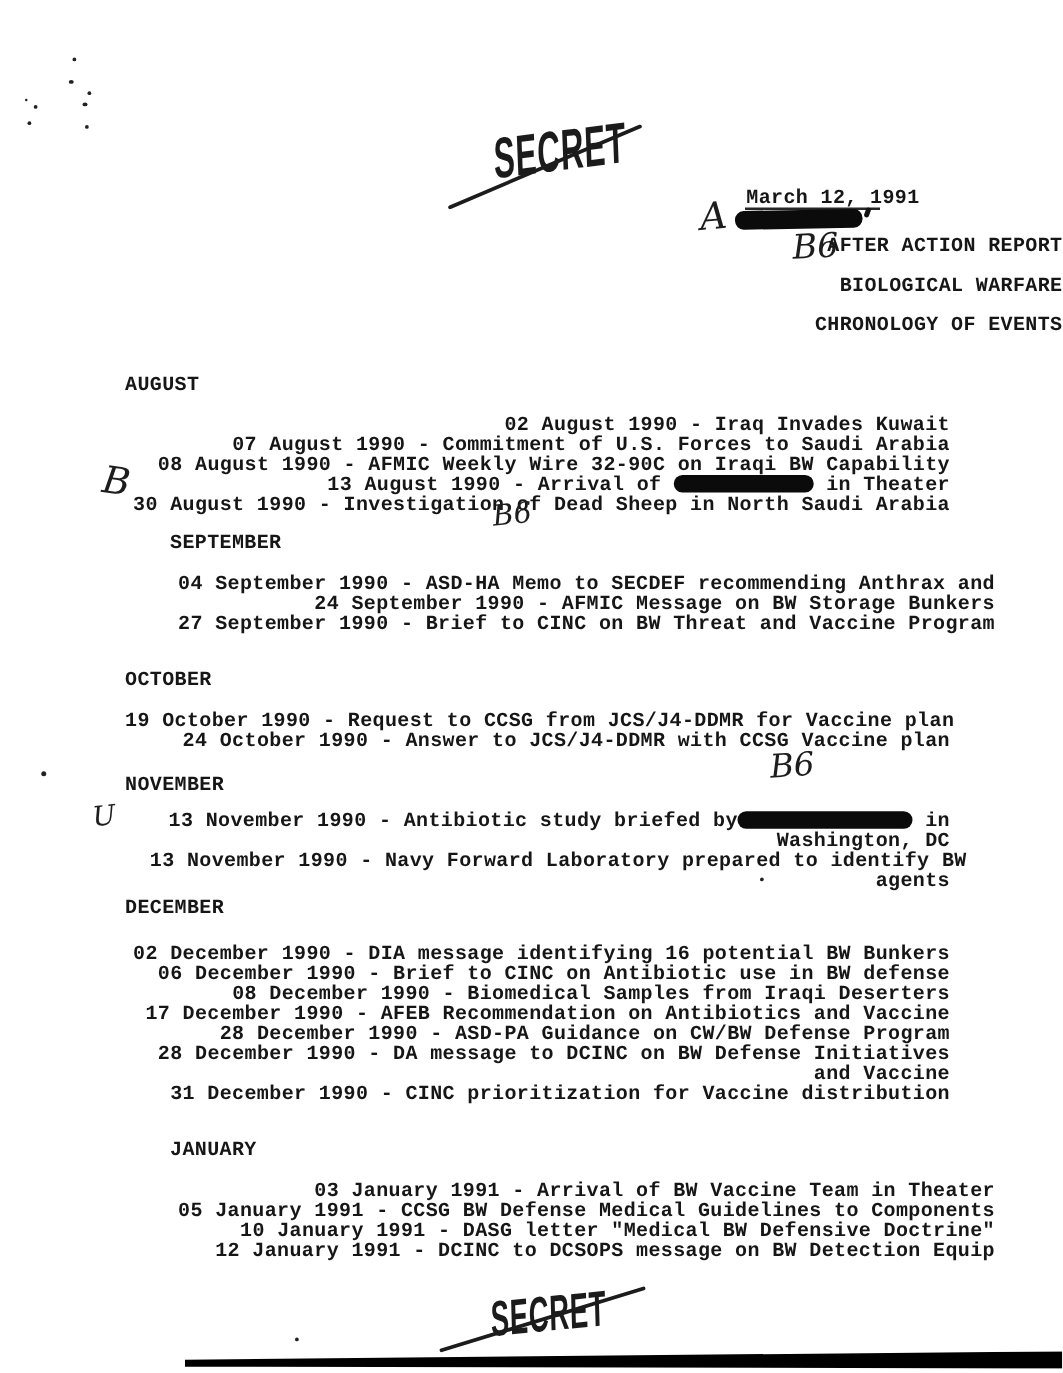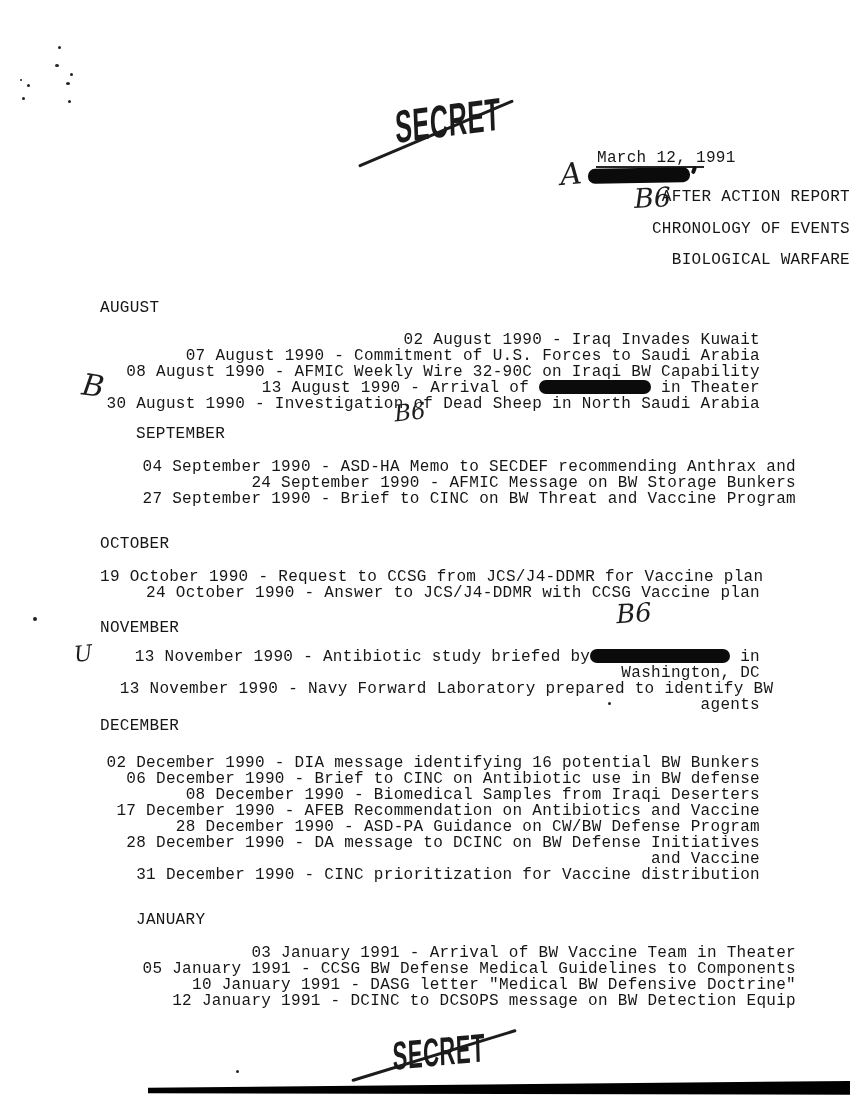--- a/index.html
+++ b/index.html
@@ -2,21 +2,21 @@
 <html><head>
 <meta charset="utf-8">
 <style>
   html,body{margin:0;padding:0;}
   body{
     width:850px;height:1098px;position:relative;background:#ffffff;overflow:hidden;
     font-family:"Liberation Mono",monospace;
   }
   .doc-text{
     font-family:"Liberation Mono",monospace;
-    font-weight:400;font-size:16px;color:#161616;letter-spacing:.3px;
+    font-weight:700;font-size:16px;color:#161616;letter-spacing:.3px;
   }
   .abs{position:absolute;}
   
   #title-block{top:188px;left:0;width:850px;text-align:right;}
   .title-line{height:31.5px;line-height:18px;}
   
   #date-line{top:149px;left:597px;}
   #date-underline{top:166px;left:596px;width:108px;height:2px;background:#262626;}
   
   .section{left:100px;width:660px;}
@@ -68,22 +68,22 @@
 <div class="abs doc-text" id="date-line">March 12, 1991</div>
 <div class="abs" id="date-underline"></div>
 
 <div class="abs handwriting" id="hand-a">A</div>
 <div class="abs" id="redaction-top"></div>
 <div class="abs" id="redaction-top-tick"></div>
 <div class="abs handwriting" id="hand-b6-top">B6</div>
 
 <div class="abs doc-text" id="title-block">
   <div class="title-line">AFTER ACTION REPORT</div>
+  <div class="title-line">BIOLOGICAL WARFARE</div>
   <div class="title-line">CHRONOLOGY OF EVENTS</div>
-  <div class="title-line">BIOLOGICAL WARFARE</div>
 </div>
 
 <div class="abs doc-text section" id="sec-0">
   <div class="month">AUGUST</div>
   <div class="lines">
       <div class="line">02 August 1990 - Iraq Invades Kuwait</div>
       <div class="line">07 August 1990 - Commitment of U.S. Forces to Saudi Arabia</div>
       <div class="line">08 August 1990 - AFMIC Weekly Wire 32-90C on Iraqi BW Capability</div>
       <div class="line">13 August 1990 - Arrival of <span class="redaction" style="width: 112px;"></span> in Theater</div>
       <div class="line">30 August 1990 - Investigation of Dead Sheep in North Saudi Arabia</div>

